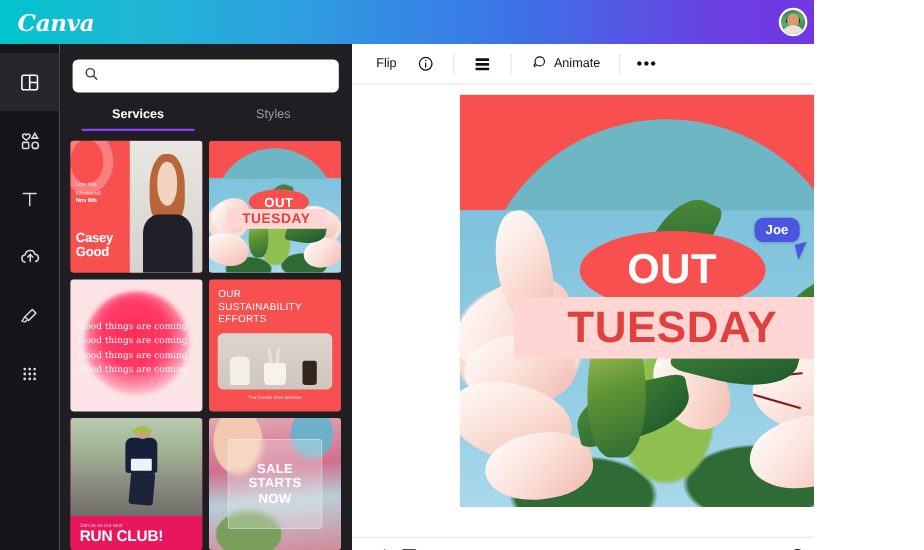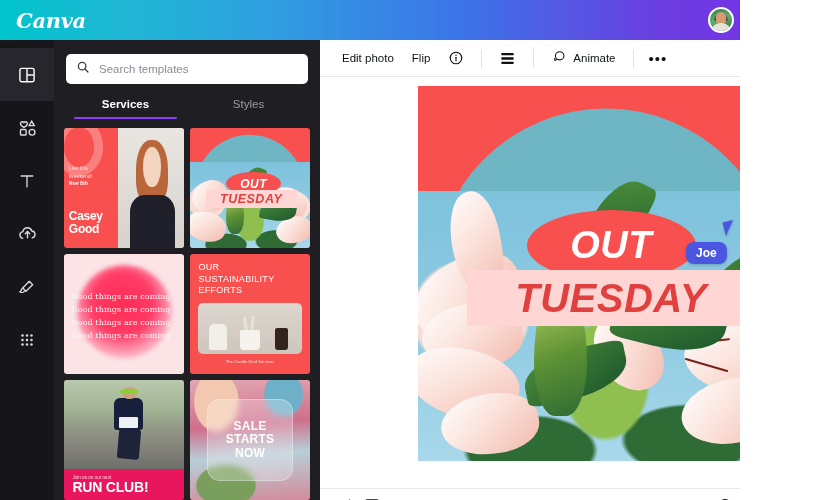--- a/index.html
+++ b/index.html
@@ -131,21 +131,21 @@
   .c1 .ph-face {
     position: absolute; left: 38%; top: 16%; width: 27%; height: 33%;
     background: #f2d4bf; border-radius: 48%;
   }
   .c1 .ph-torso {
     position: absolute; left: 18%; bottom: 0; width: 68%; height: 44%;
     background: #20202a; border-radius: 32% 32% 0 0;
   }
 
   
-  .flowerscene { position: absolute; inset: 0; overflow: hidden; font-style: italic; }
+  .flowerscene { position: absolute; inset: 0; overflow: hidden; }
   .fs-bg { position: absolute; inset: 0; background: #f8504f; }
   .fs-circle {
     position: absolute; left: 50%; top: 52%; transform: translate(-50%,-50%);
     width: 92%; height: 92%; border-radius: 50%; background: #6fb6c4;
   }
   .fs-photo {
     position: absolute; left: 0; right: 0; bottom: 0; height: 72%;
     background:
       radial-gradient(ellipse 26% 34% at 14% 46%, #f6ded5 0 58%, rgba(246,222,213,0) 62%),
       radial-gradient(ellipse 24% 30% at 86% 52%, #f7e2d8 0 58%, rgba(247,226,216,0) 62%),
@@ -227,21 +227,21 @@
     position: absolute; inset: 0;
     background:
       radial-gradient(ellipse 30% 40% at 22% 18%, #f2c9b0 0 60%, rgba(242,201,176,0) 64%),
       radial-gradient(ellipse 26% 30% at 78% 12%, #6fb0c9 0 60%, rgba(111,176,201,0) 64%),
       radial-gradient(ellipse 40% 28% at 30% 88%, #7a9f5c 0 60%, rgba(122,159,92,0) 64%),
       linear-gradient(175deg, #e2a8b4 0%, #cf6f8c 38%, #b8cfd8 62%, #d28a9a 100%);
   }
   .c6 .glass {
     position: absolute; left: 14%; top: 16%; width: 72%; height: 68%;
     background: rgba(255,255,255,.26); backdrop-filter: blur(3px);
-    border: 1px solid rgba(255,255,255,.3); border-radius: 13px;
+    border: 1px solid rgba(255,255,255,.3); border-radius: 3px;
     display: flex; align-items: center; justify-content: center;
   }
   .c6 .txt {
     text-align: center; color: #fff; font-weight: bold; font-size: 12px;
     line-height: 1.12; letter-spacing: .2px;
   }
 
   
   .toolbar {
     position: absolute; left: 320px; top: 40px; width: 520px; height: 37px;
@@ -268,21 +268,21 @@
   }
   .sel-frame {
     position: absolute; left: 96px; top: 7px; width: 379px; height: 379px;
     border: 2px solid #fff; pointer-events: none; z-index: 6;
   }
 
   
   .collab { position: absolute; left: 366px; top: 121px; z-index: 8; }
   .collab .pill {
     background: #4a55e0; color: #fff; font-size: 12px; font-weight: bold;
-    padding: 4px 10px; border-radius: 8px; box-shadow: 0 1px 3px rgba(0,0,0,.22); margin-top: 44px;
+    padding: 4px 10px; border-radius: 8px; box-shadow: 0 1px 3px rgba(0,0,0,.22);
   }
   .collab .ptr {
     position: absolute; left: 38px; top: 23px;
     width: 0; height: 0;
     border-left: 11px solid #4a55e0;
     border-bottom: 14px solid transparent;
     transform: rotate(-14deg);
     filter: drop-shadow(0 1px 1px rgba(0,0,0,.2));
   }
 
@@ -399,21 +399,20 @@
 
   <div class="panel">
     <div class="search-wrap">
       <div class="search-box">
         <span>
           <svg width="14" height="14" viewBox="0 0 24 24" fill="none" stroke="#3d3e45" stroke-width="2.2" stroke-linecap="round">
             <circle cx="10.5" cy="10.5" r="6.4"></circle>
             <line x1="15.4" y1="15.4" x2="20.5" y2="20.5"></line>
           </svg>
         </span>
-        <input class="search-input" type="text" placeholder="Search templates" style="">
       </div>
     </div>
 
     <div class="tabs">
       <div class="tab active">Services</div>
       <div class="tab">Styles</div>
     </div>
 
     <div class="grid">
 
@@ -501,21 +500,20 @@
             <div>STARTS</div>
             <div>NOW</div>
           </div>
         </div>
       </div>
 
     </div>
   </div>
 
   <div class="toolbar">
-    <div class="tb-btn">Edit photo</div>
     <div class="tb-btn">Flip</div>
     <div class="tb-btn">
       <svg width="16" height="16" viewBox="0 0 24 24" fill="none" stroke="#0d1216" stroke-width="1.7">
         <circle cx="12" cy="12" r="8.6"></circle>
         <line x1="12" y1="11" x2="12" y2="16.4" stroke-linecap="round"></line>
         <circle cx="12" cy="7.9" r="1.05" fill="#0d1216" stroke="none"></circle>
       </svg>
     </div>
     <div class="tb-sep"></div>
     <div class="tb-btn">

